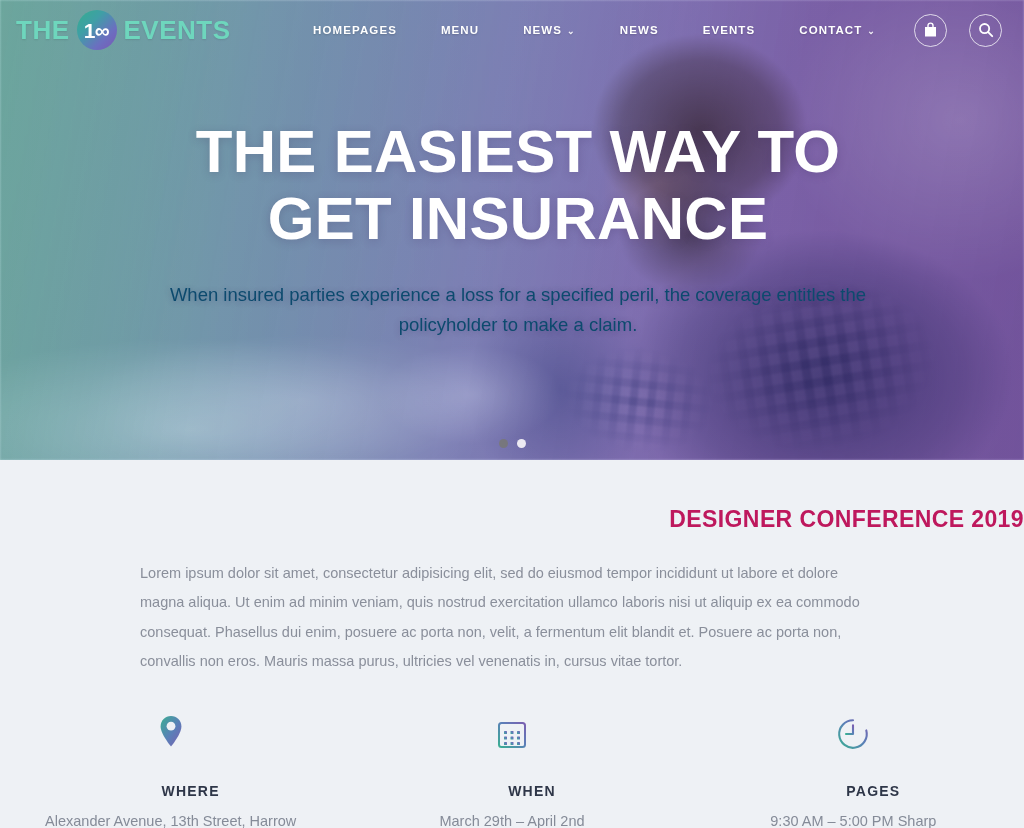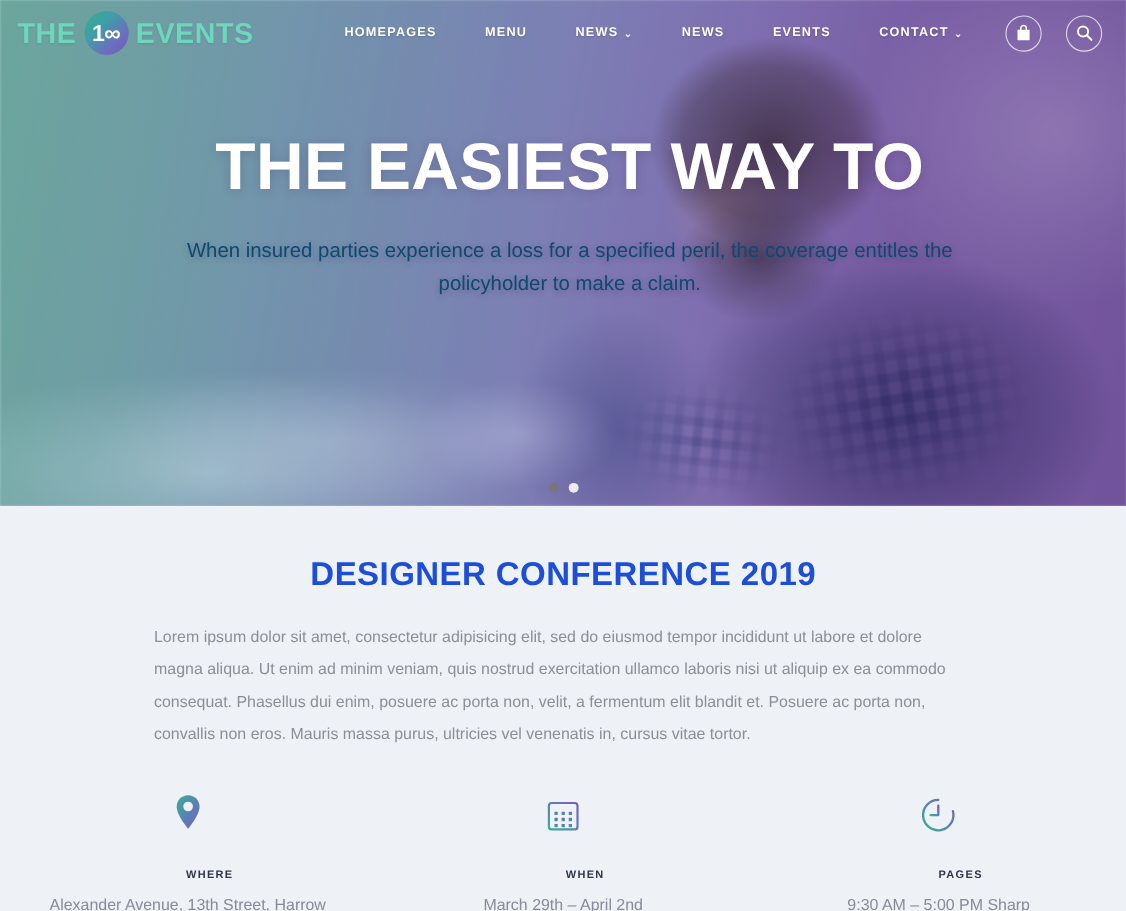--- a/index.html
+++ b/index.html
@@ -160,43 +160,43 @@
   .dot{ width:9px; height:9px; border-radius:50%; background:rgba(120,120,110,.75); cursor:pointer; }
   .dot.active{ background:#eceaf2; }
 
   
   .event-section{
     background:#eef1f5;
     padding:46px 0 0;
     height:368px;
   }
   .sec-title{
-    text-align:center;
-    font-size:30px;
+    text-align:right;
+    font-size:23px;
     font-weight:700;
-    color:#1d4ed8;
+    color:#be185d;
     letter-spacing:.4px;
   }
   .sec-desc{
     margin:26px auto 0;
     width:744px;
     text-align:left;
     font-size:14.5px;
     line-height:2.02;
     color:#8a8f9b;
   }
   .cols{
     margin-top:36px;
     display:flex;
   }
   .col{ flex:1; text-align:center; }
   .col-icon{ height:44px; display:flex; align-items:center; justify-content:center; }
   .col-label{
     margin-top:27px;
-    font-size:10px; font-weight:700;
+    font-size:14px; font-weight:700;
     color:#2e3648;
     letter-spacing:1.2px;
     margin-left:40px;
   }
   .col-value{
     margin-top:14px;
     font-size:14.5px;
     color:#858b98;
   }
 </style>
@@ -251,20 +251,21 @@
           <circle cx="6.6" cy="6.6" r="4.6" fill="none" stroke="#fff" stroke-width="1.8"></circle>
           <line x1="10.2" y1="10.2" x2="14.2" y2="14.2" stroke="#fff" stroke-width="1.9" stroke-linecap="round"></line>
         </svg>
       </div>
     </nav>
   </div>
 
   <div class="hero-inner">
     <h1 class="hero-title">
       <span>THE EASIEST WAY TO</span><br>
+      <span>GET INSURANCE</span>
     </h1>
     <p class="hero-sub">When insured parties experience a loss for a specified peril, the coverage entitles the policyholder to make a claim.</p>
   </div>
 
   <div class="slider-dots">
     <span class="dot"></span>
     <span class="dot active"></span>
   </div>
 </div>
 

